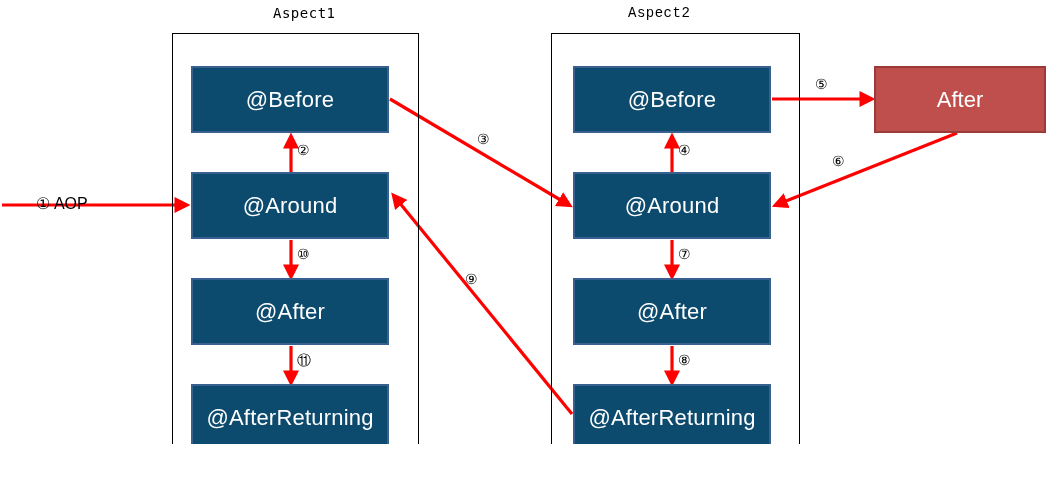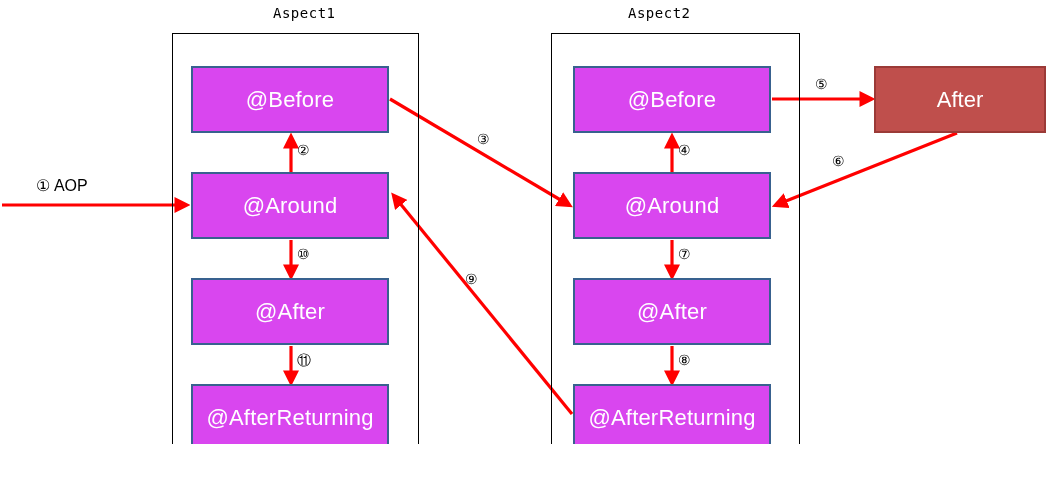--- a/index.html
+++ b/index.html
@@ -26,21 +26,21 @@
   }
   .container-box {
     position: absolute;
     border: 1.4px solid #000000;
     background: transparent;
     box-sizing: border-box;
   }
   .advice-box {
     position: absolute;
     box-sizing: border-box;
-    background: #d946ef;
+    background: #0c4a6e;
     border: 2.5px solid #38618F;
     color: #ffffff;
     display: flex;
     align-items: center;
     justify-content: center;
     font-size: 22px;
     font-family: "Liberation Sans", sans-serif;
     letter-spacing: 0.2px;
   }
   .method-box {
@@ -109,38 +109,38 @@
 
       <line x1="572" y1="414" x2="394" y2="196"></line>
 
       <line x1="291" y1="240" x2="291" y2="276"></line>
 
       <line x1="291" y1="346" x2="291" y2="382"></line>
     </g>
   </svg>
 
   <div class="aspect-title" style="left:273px; top:5px;">Aspect1</div>
-  <div class="aspect-title" style="left:628px; top:5px;">Aspect2</div>
+  <div class="aspect-title" style="left:628px; top:5px;font-family:Liberation Mono, monospace;">Aspect2</div>
 
   <div class="container-box" style="left:172px; top:33px; width:247px; height:437px;"></div>
   <div class="container-box" style="left:551px; top:33px; width:249px; height:437px;"></div>
 
   <div class="advice-box" style="left:191px; top:66px; width:198px; height:67px;">@Before</div>
   <div class="advice-box" style="left:191px; top:172px; width:198px; height:67px;">@Around</div>
   <div class="advice-box" style="left:191px; top:278px; width:198px; height:67px;">@After</div>
   <div class="advice-box" style="left:191px; top:384px; width:198px; height:67px;">@AfterReturning</div>
 
   <div class="advice-box" style="left:573px; top:66px; width:198px; height:67px;">@Before</div>
   <div class="advice-box" style="left:573px; top:172px; width:198px; height:67px;">@Around</div>
   <div class="advice-box" style="left:573px; top:278px; width:198px; height:67px;">@After</div>
   <div class="advice-box" style="left:573px; top:384px; width:198px; height:67px;">@AfterReturning</div>
 
   <div class="method-box" style="left:874px; top:66px; width:172px; height:67px;">After</div>
 
-  <div class="aop-label" style="left:36px; top:176px;">①  AOP</div>
+  <div class="aop-label" style="left:36px; top:194px;">①  AOP</div>
 
   <div class="step-label" style="left:297px; top:142px;">②</div>
   <div class="step-label" style="left:477px; top:131px;">③</div>
   <div class="step-label" style="left:678px; top:142px;">④</div>
   <div class="step-label" style="left:815px; top:76px;">⑤</div>
   <div class="step-label" style="left:832px; top:153px;">⑥</div>
   <div class="step-label" style="left:678px; top:246px;">⑦</div>
   <div class="step-label" style="left:678px; top:352px;">⑧</div>
   <div class="step-label" style="left:465px; top:271px;">⑨</div>
   <div class="step-label" style="left:297px; top:246px;">⑩</div>

